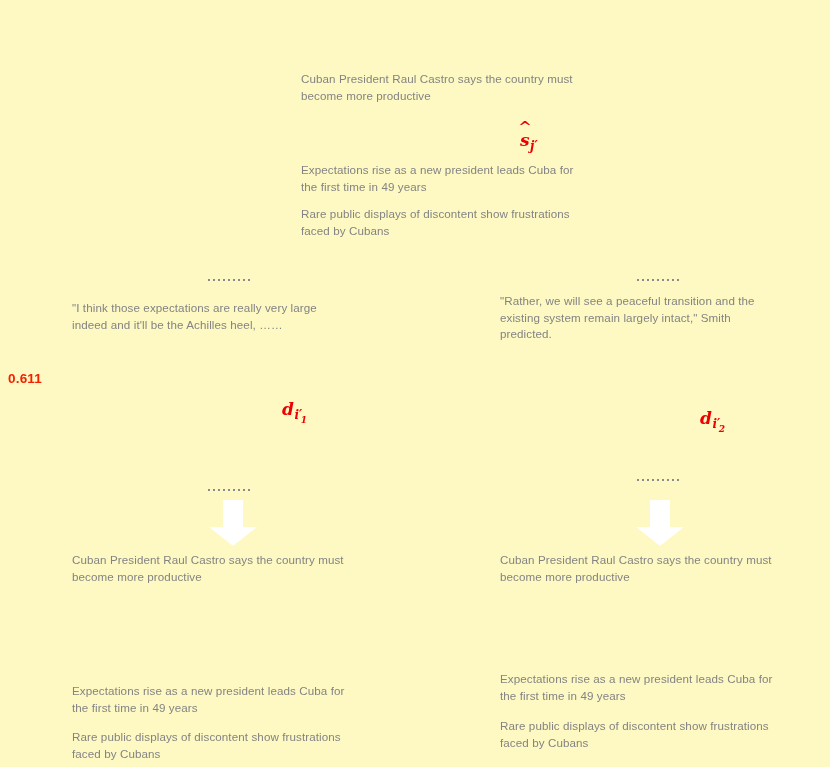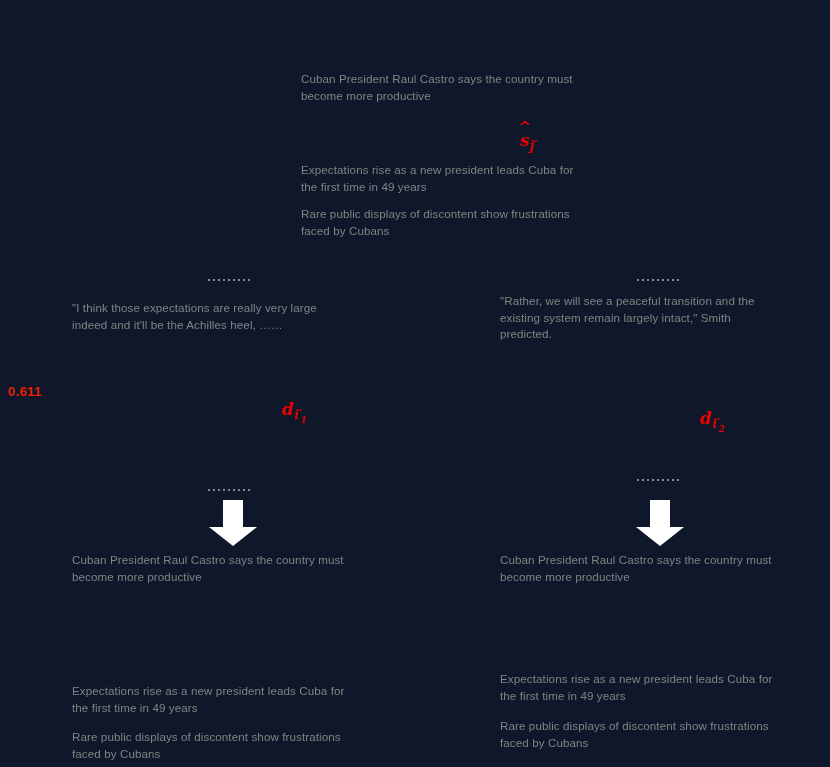--- a/index.html
+++ b/index.html
@@ -12,21 +12,21 @@
     height: 767px;
     position: relative;
     overflow: hidden;
     font-family: "Liberation Sans", sans-serif;
   }
   .stage {
     position: absolute;
     left: 0; top: 0;
     width: 830px;
     height: 767px;
-    background: #0f172a;
+    background: #fef9c3;
   }
   .snippet {
     position: absolute;
     color: #838383;
     font-size: 11.6px;
     line-height: 16.5px;
     letter-spacing: 0.1px;
     white-space: pre-line;
     font-family: "Liberation Sans", sans-serif;
   }
@@ -131,21 +131,21 @@
       <i></i>
   </div>
 
   <div class="snippet" style="left:72px; top:300px; width:350px;">"I think those expectations are really very large
 indeed and it'll be the Achilles heel,  ……</div>
 
   <div class="snippet" style="left:500px; top:293px; width:325px;">"Rather, we will see a peaceful transition and the
 existing system remain largely intact," Smith
 predicted.</div>
 
-  <div class="score-label" style="left:8px; top:384px;">0.611</div>
+  <div class="score-label" style="left:8px; top:371px;">0.611</div>
 
   <div class="math-sym" style="left:282px; top:399px;">
     <span class="base">d</span><span class="sub">i′</span><span class="subsub">1</span>
   </div>
 
   <div class="math-sym" style="left:700px; top:408px;">
     <span class="base">d</span><span class="sub">i′</span><span class="subsub">2</span>
   </div>
 
 

